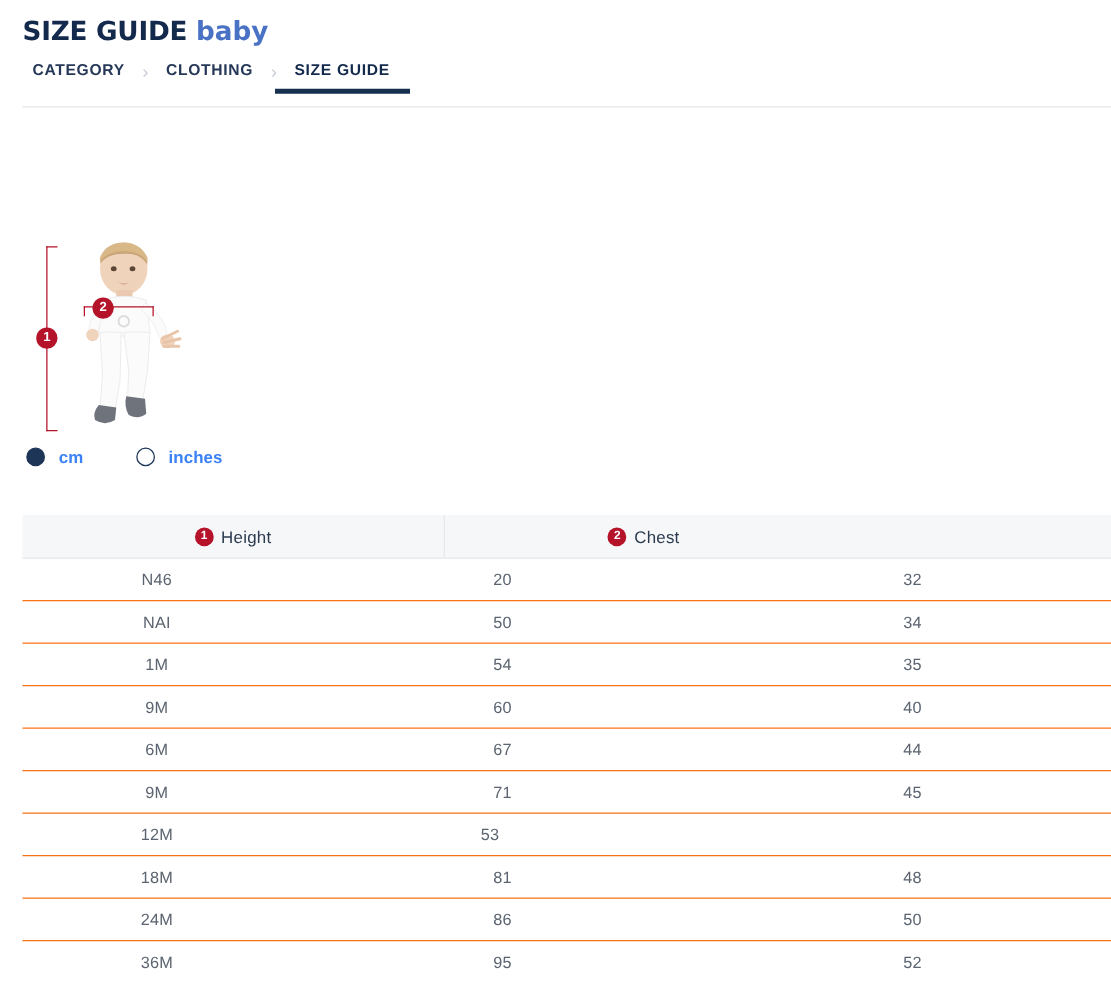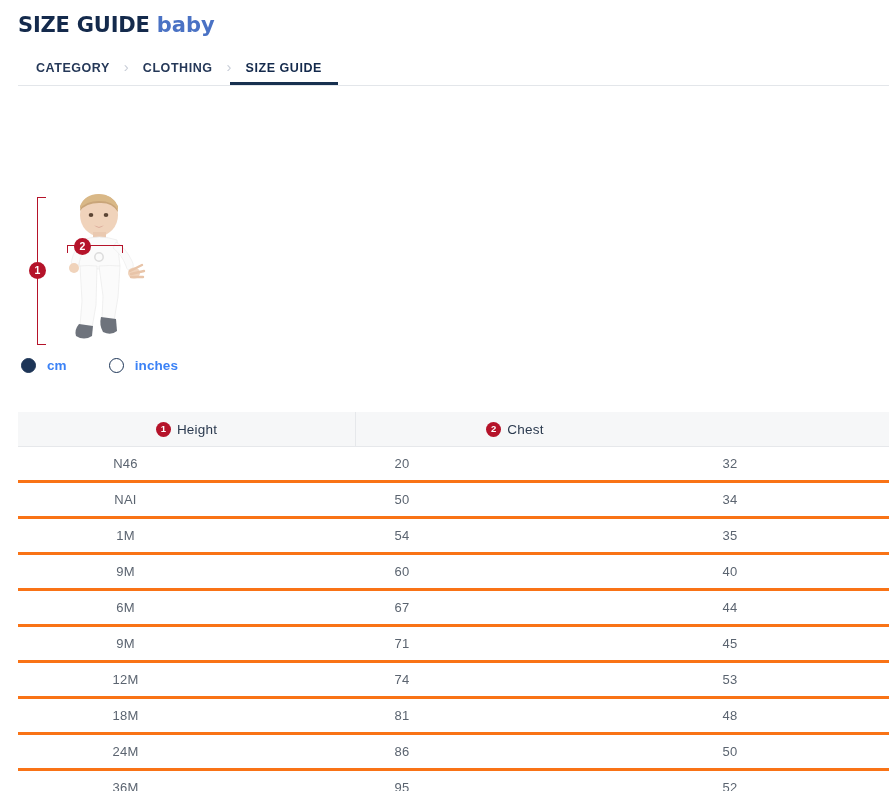--- a/index.html
+++ b/index.html
@@ -28,22 +28,22 @@
     margin-left: 7px;
   }
   .t-tail {
     font-family: "DejaVu Sans", sans-serif;
     font-size: 13.5px; font-weight: 700; color: #4a6fc0;
     letter-spacing: -0.1px; margin-left: 7px; position: relative; top: -1px;
   }
 
   
   .tabs {
-    position: absolute; left: 18px; top: 50px; right: 18px;
-    height: 36px; display: flex; align-items: flex-end;
+    position: absolute; left: 8px; top: 50px; right: 18px;
+    height: 36px; display: flex; align-items: flex-start;
   }
   .tab {
     font-size: 12.5px; font-weight: 700; letter-spacing: 0.55px;
     color: #253858; padding: 0 0 12px 0; position: relative;
     line-height: 1;
   }
   .tab-cat { margin-left: 18px; }
   .tab-sep {
     color: #c9ced8; font-size: 15px; margin: 0 14px; padding-bottom: 12px;
     display: flex; align-items: center; line-height: 1;
@@ -105,21 +105,21 @@
     color: #3b82f6; letter-spacing: 0.1px;
   }
 
   
   .table { position: absolute; left: 18px; top: 412px; right: 0; }
   .trow { display: flex; width: 871px; }
   .thead { background: #f6f7f8; border-bottom: 1px solid #e6e8eb; }
   .thead .tcell { height: 34px; color: #2b3a4f; font-size: 13.5px; }
   .thead .c-size { border-right: 1px solid #e6e8eb; }
   .thead .c-height { border-right: 1px solid #e6e8eb; }
-  .tbody .trow { border-bottom: 3px solid #f97316; }
+  .tbody .trow { border-bottom: 1px solid #f97316; }
   .tbody .trow:last-child { border-bottom: none; }
   .tcell {
     display: flex; align-items: center; justify-content: center;
     height: 33px; font-size: 13px; color: #5b6470; letter-spacing: 0.2px;
   }
   .c-size   { width: 215px; }
   .c-height { width: 338px; }
   .c-chest  { width: 318px; }
   .hbadge {
     display: inline-flex; align-items: center; justify-content: center;
@@ -232,21 +232,20 @@
           <div class="tcell c-height">67</div>
           <div class="tcell c-chest">44</div>
         </div>
         <div class="trow">
           <div class="tcell c-size">9M</div>
           <div class="tcell c-height">71</div>
           <div class="tcell c-chest">45</div>
         </div>
         <div class="trow">
           <div class="tcell c-size">12M</div>
-          <div class="tcell c-height">74</div>
           <div class="tcell c-chest">53</div>
         </div>
         <div class="trow">
           <div class="tcell c-size">18M</div>
           <div class="tcell c-height">81</div>
           <div class="tcell c-chest">48</div>
         </div>
         <div class="trow">
           <div class="tcell c-size">24M</div>
           <div class="tcell c-height">86</div>

